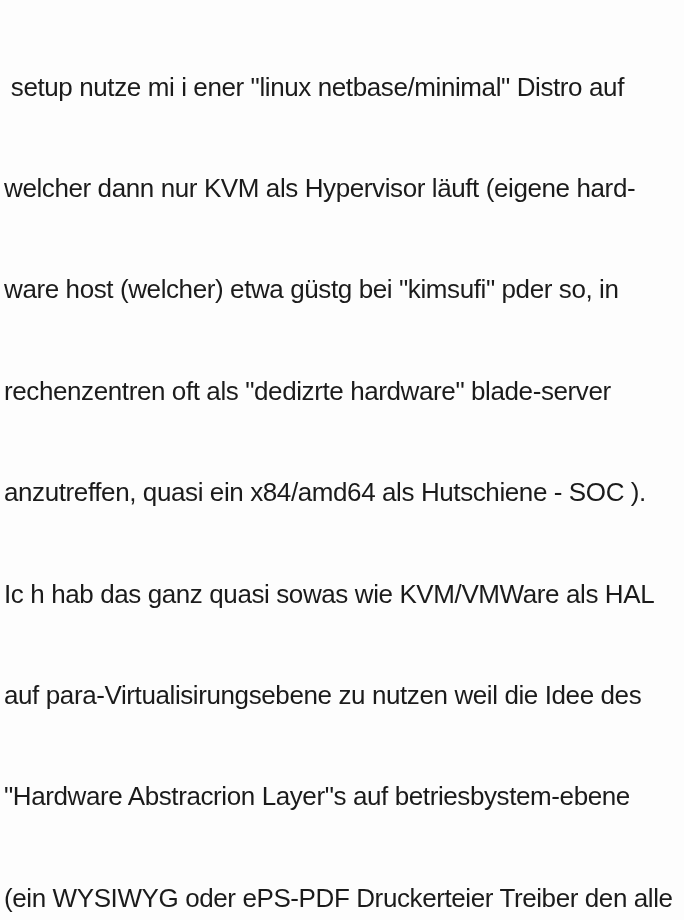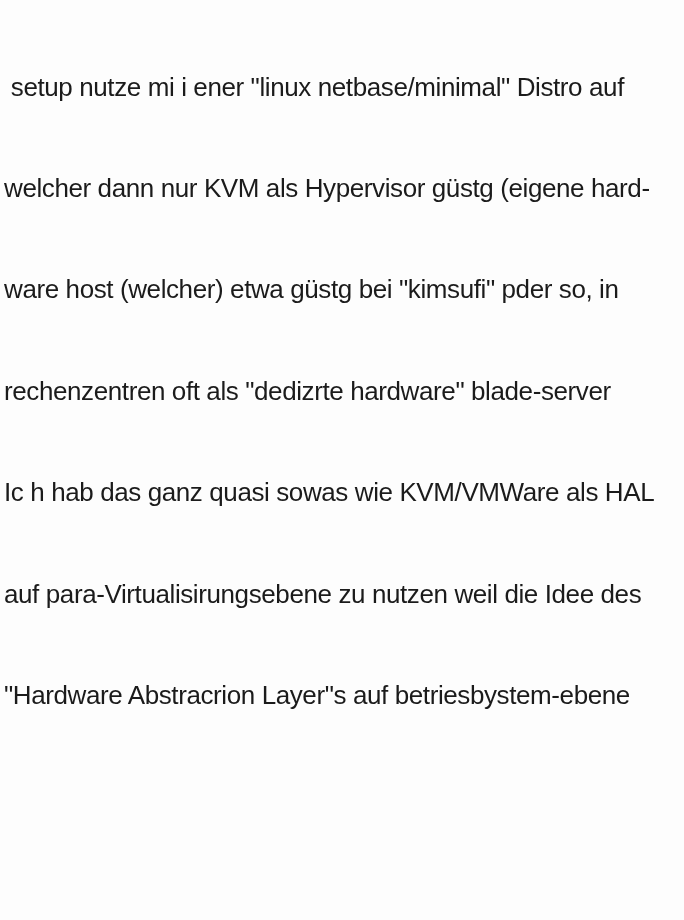--- a/index.html
+++ b/index.html
@@ -30,26 +30,28 @@
   .text-line {
     height: 33.8px;
   }
 </style>
 </head>
 <body>
 
 <div class="page">
   <div class="text-block">
     <div class="text-line"> setup nutze mi i ener "linux netbase/minimal" Distro auf</div>
-    <div class="text-line">welcher dann nur KVM als Hypervisor güstg (eigene hard-</div>
+    <div class="text-line">welcher dann nur KVM als Hypervisor läuft (eigene hard-</div>
     <div class="text-line">ware host (welcher) etwa güstg bei "kimsufi" pder so, in</div>
     <div class="text-line">rechenzentren oft als "dedizrte hardware" blade-server</div>
+    <div class="text-line">anzutreffen, quasi ein x84/amd64 als Hutschiene - SOC ).</div>
     <div class="text-line">Ic h hab das ganz quasi sowas wie KVM/VMWare als HAL</div>
     <div class="text-line">auf para-Virtualisirungsebene zu nutzen weil die Idee des</div>
     <div class="text-line">"Hardware Abstracrion Layer"s auf betriesbystem-ebene</div>
+    <div class="text-line">(ein WYSIWYG oder ePS-PDF Druckerteier Treiber den alle</div>
     
     
     
     
     
     
     
     
     
     

